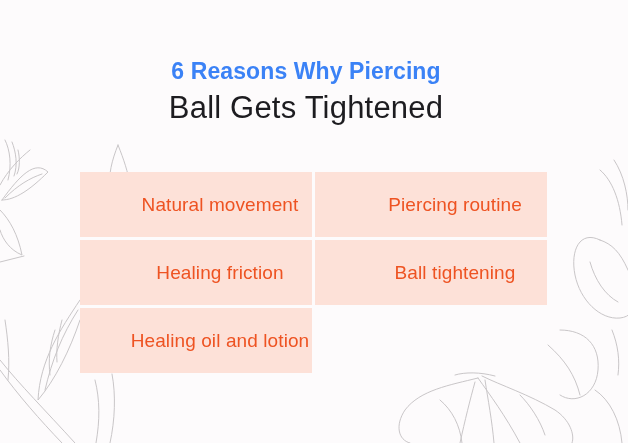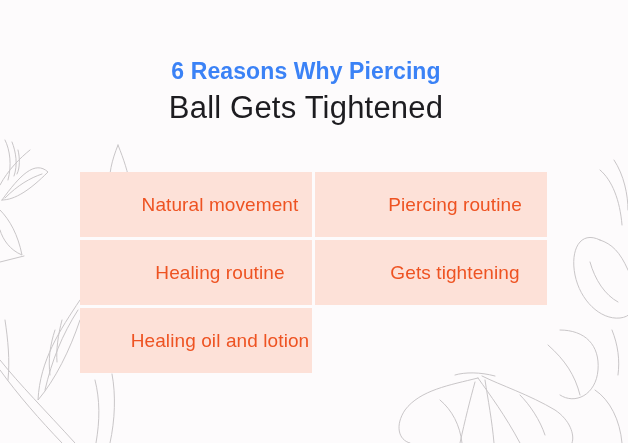--- a/index.html
+++ b/index.html
@@ -126,16 +126,16 @@
 </svg>
 
 <div class="title-block">
   <div class="title-line1">6 Reasons Why Piercing</div>
   <div class="title-line2">Ball Gets Tightened</div>
 </div>
 
 <div class="grid">
   <div class="cell">Natural movement</div>
   <div class="cell">Piercing routine</div>
-  <div class="cell">Healing routine</div>
-  <div class="cell">Gets tightening</div>
+  <div class="cell">Healing friction</div>
+  <div class="cell">Ball tightening</div>
   <div class="cell">Healing oil and lotion</div>
 </div>
 
 </body></html>

